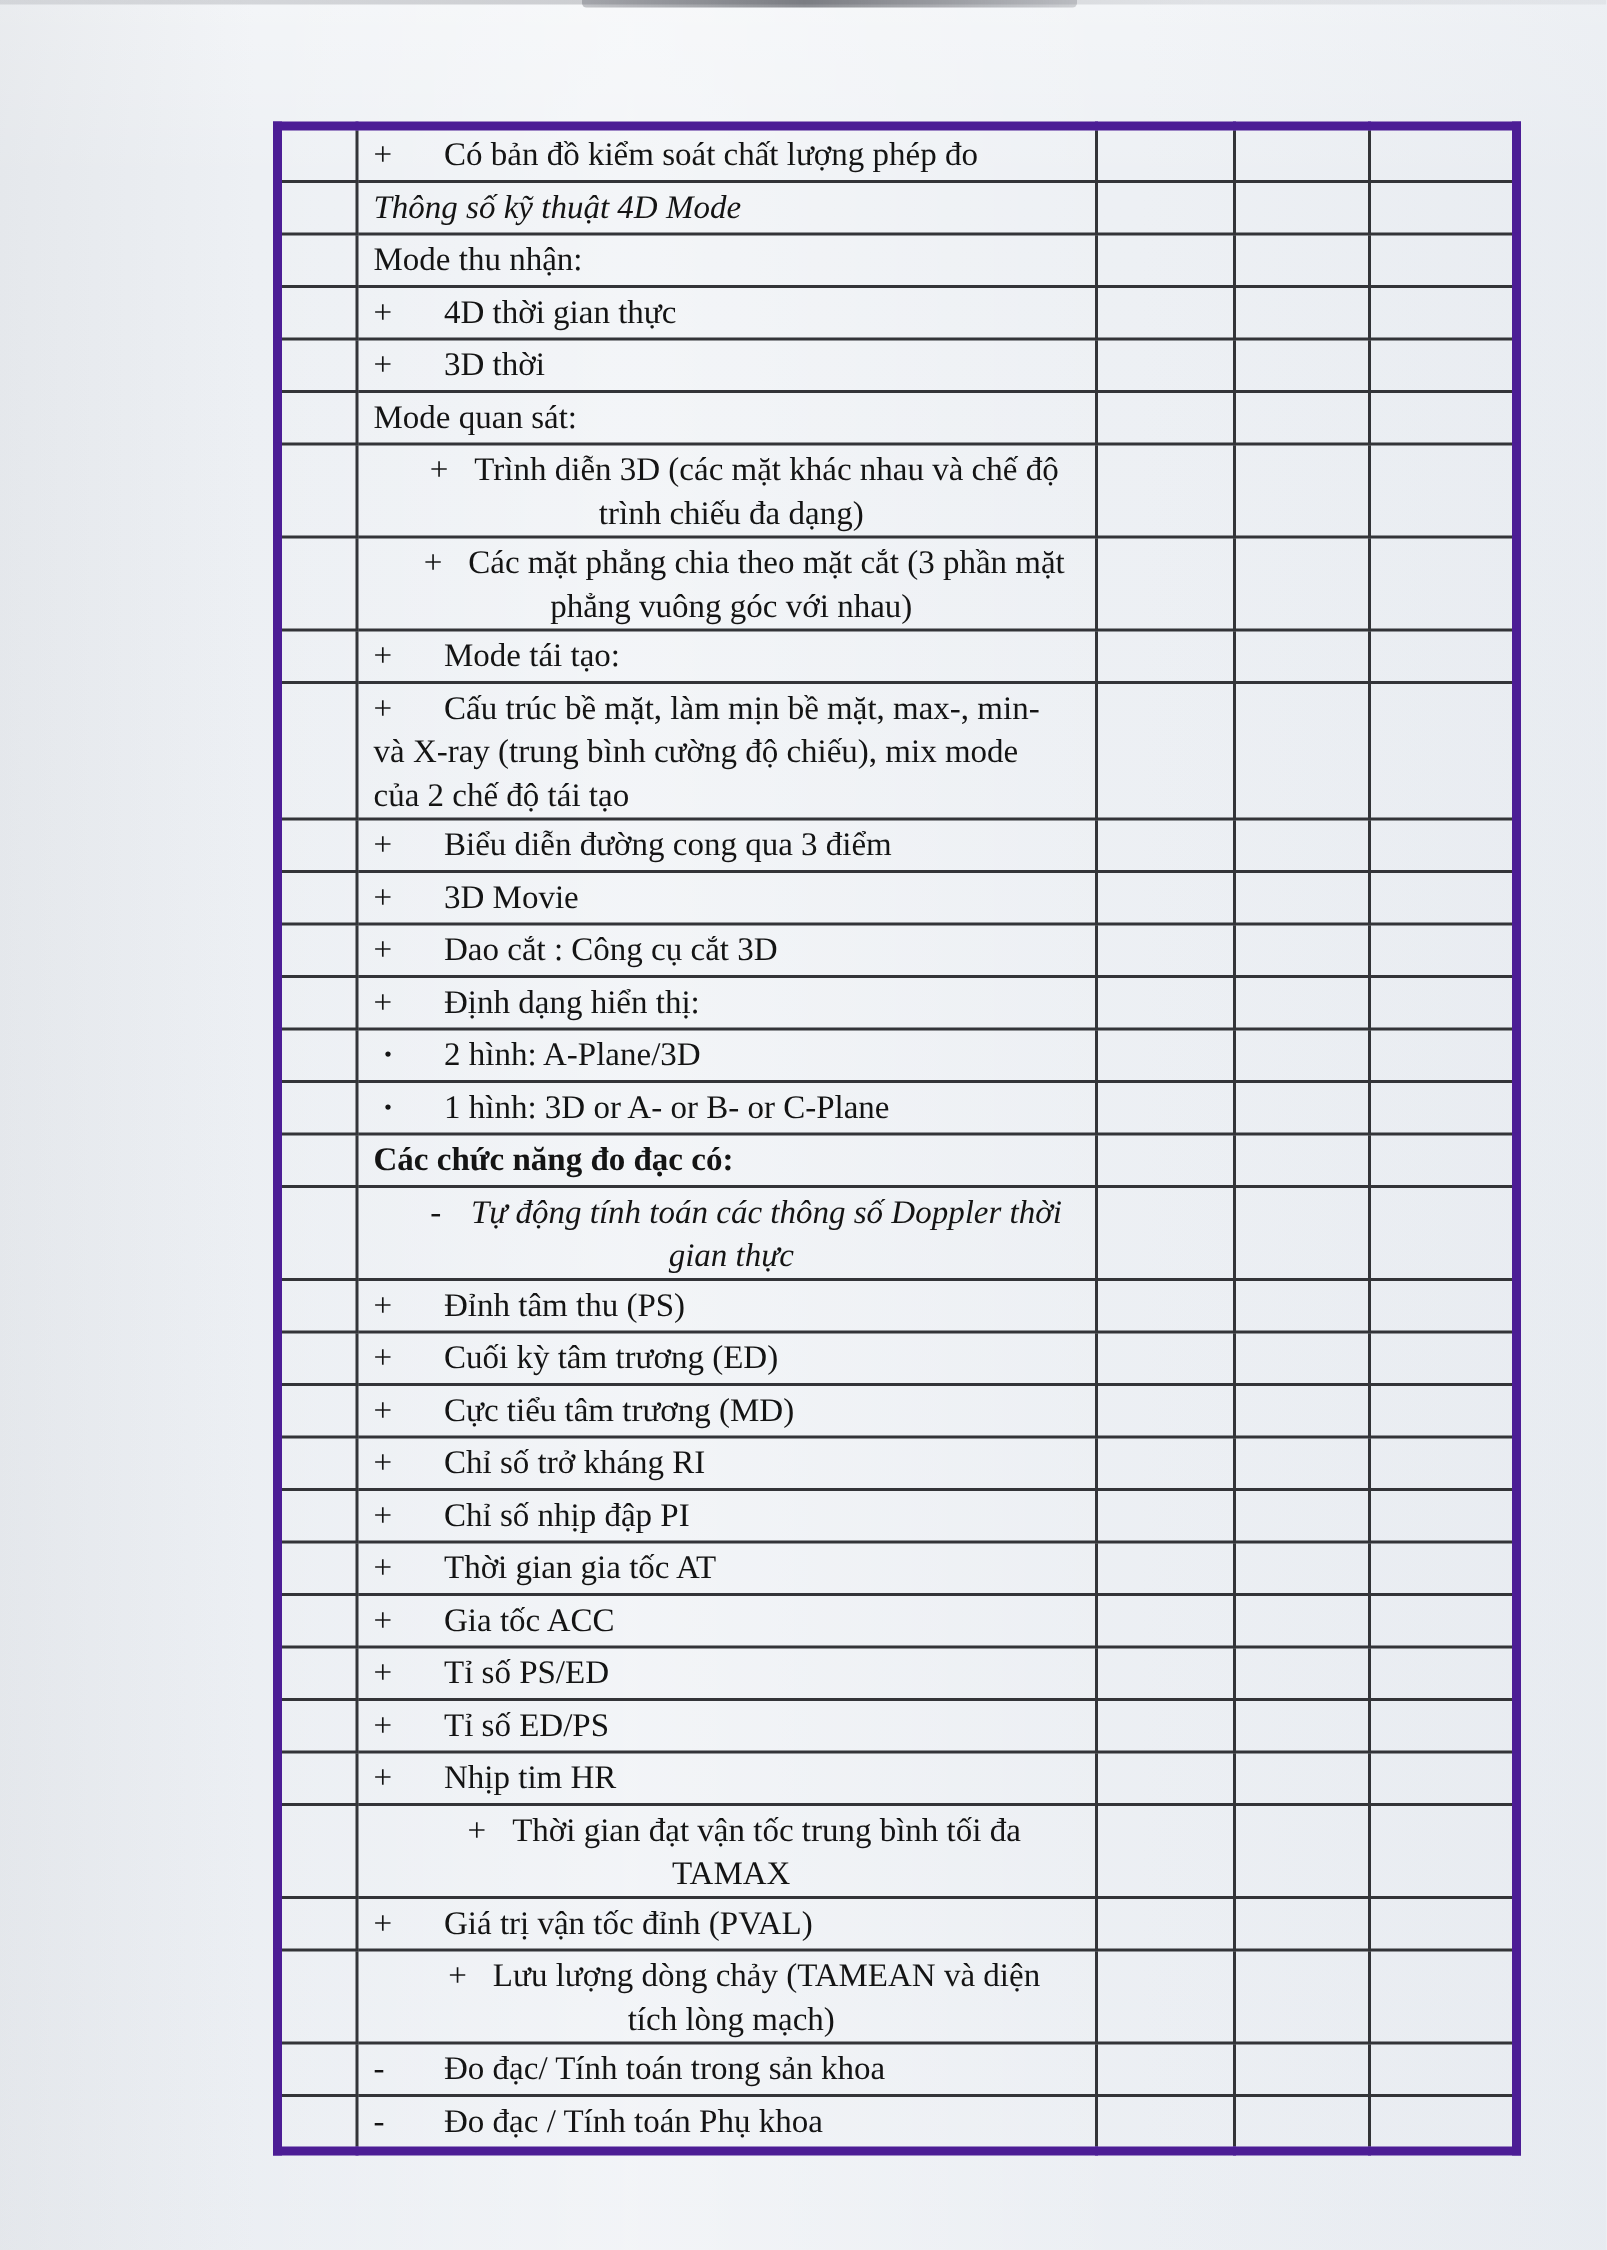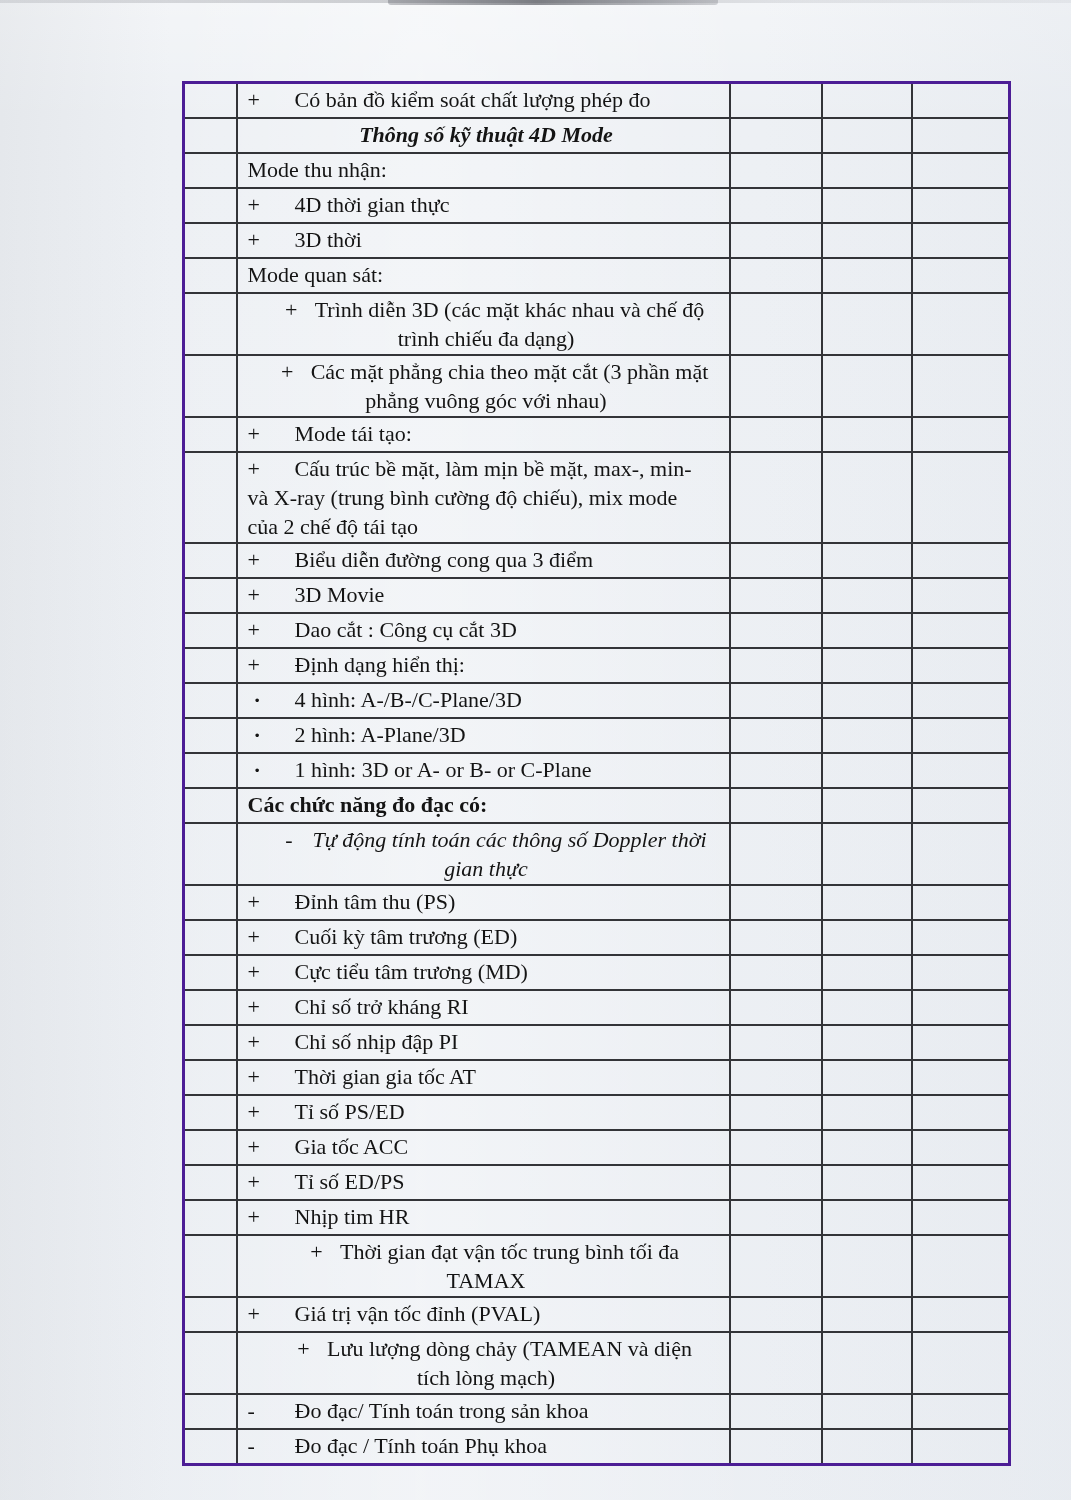--- a/index.html
+++ b/index.html
@@ -54,21 +54,21 @@
     filter: blur(0.5px);
   }
 
   table.spec {
     position: absolute;
     left: 182px;
     top: 81px;
     width: 826px;
     border-collapse: collapse;
     table-layout: fixed;
-    border: 3px solid #4c1d95;
+    border: 6px solid #4c1d95;
   }
   table.spec td {
     border: 2px solid #333438;
     vertical-align: top;
     padding: 0;
     overflow: hidden;
   }
   tr.h1 td { height: 33px; }
   tr.h2 td { height: 60px; text-align: center; }
   tr.h3 td { height: 86px; margin-top: 47px; }
@@ -84,21 +84,21 @@
   .marker {
     display: inline-block;
     width: 47px;
   }
   .marker.dot {
     text-indent: 6px;
     font-weight: bold;
   }
   .style-bold .line { font-weight: bold; }
   .style-italic .line { font-style: italic; }
-  .style-bold-italic .line { font-weight: bold; font-style: italic; text-align: center; }
+  .style-bold-italic .line { font-weight: normal; font-style: italic; }
 </style>
 </head>
 <body>
 
 <div class="bg-texture"></div>
 <div class="scan-smudge-hairline"></div>
 <div class="scan-smudge-top"></div>
 
 <table class="spec">
   <colgroup>
@@ -264,31 +264,20 @@
           </div>
         </td>
         <td></td>
         <td></td>
         <td></td>
       </tr>
       <tr class="h1">
         <td></td>
         <td>
           <div class="cell-inner style-normal">
-            <div class="line"><span class="marker dot">·</span><span>4 hình: A-/B-/C-Plane/3D</span></div>
-          </div>
-        </td>
-        <td></td>
-        <td></td>
-        <td></td>
-      </tr>
-      <tr class="h1">
-        <td></td>
-        <td>
-          <div class="cell-inner style-normal">
             <div class="line"><span class="marker dot">·</span><span>2 hình: A-Plane/3D</span></div>
           </div>
         </td>
         <td></td>
         <td></td>
         <td></td>
       </tr>
       <tr class="h1">
         <td></td>
         <td>
@@ -386,32 +375,32 @@
           </div>
         </td>
         <td></td>
         <td></td>
         <td></td>
       </tr>
       <tr class="h1">
         <td></td>
         <td>
           <div class="cell-inner style-normal">
+            <div class="line"><span class="marker">+</span><span>Gia tốc ACC</span></div>
+          </div>
+        </td>
+        <td></td>
+        <td></td>
+        <td></td>
+      </tr>
+      <tr class="h1">
+        <td></td>
+        <td>
+          <div class="cell-inner style-normal">
             <div class="line"><span class="marker">+</span><span>Tỉ số PS/ED</span></div>
-          </div>
-        </td>
-        <td></td>
-        <td></td>
-        <td></td>
-      </tr>
-      <tr class="h1">
-        <td></td>
-        <td>
-          <div class="cell-inner style-normal">
-            <div class="line"><span class="marker">+</span><span>Gia tốc ACC</span></div>
           </div>
         </td>
         <td></td>
         <td></td>
         <td></td>
       </tr>
       <tr class="h1">
         <td></td>
         <td>
           <div class="cell-inner style-normal">

